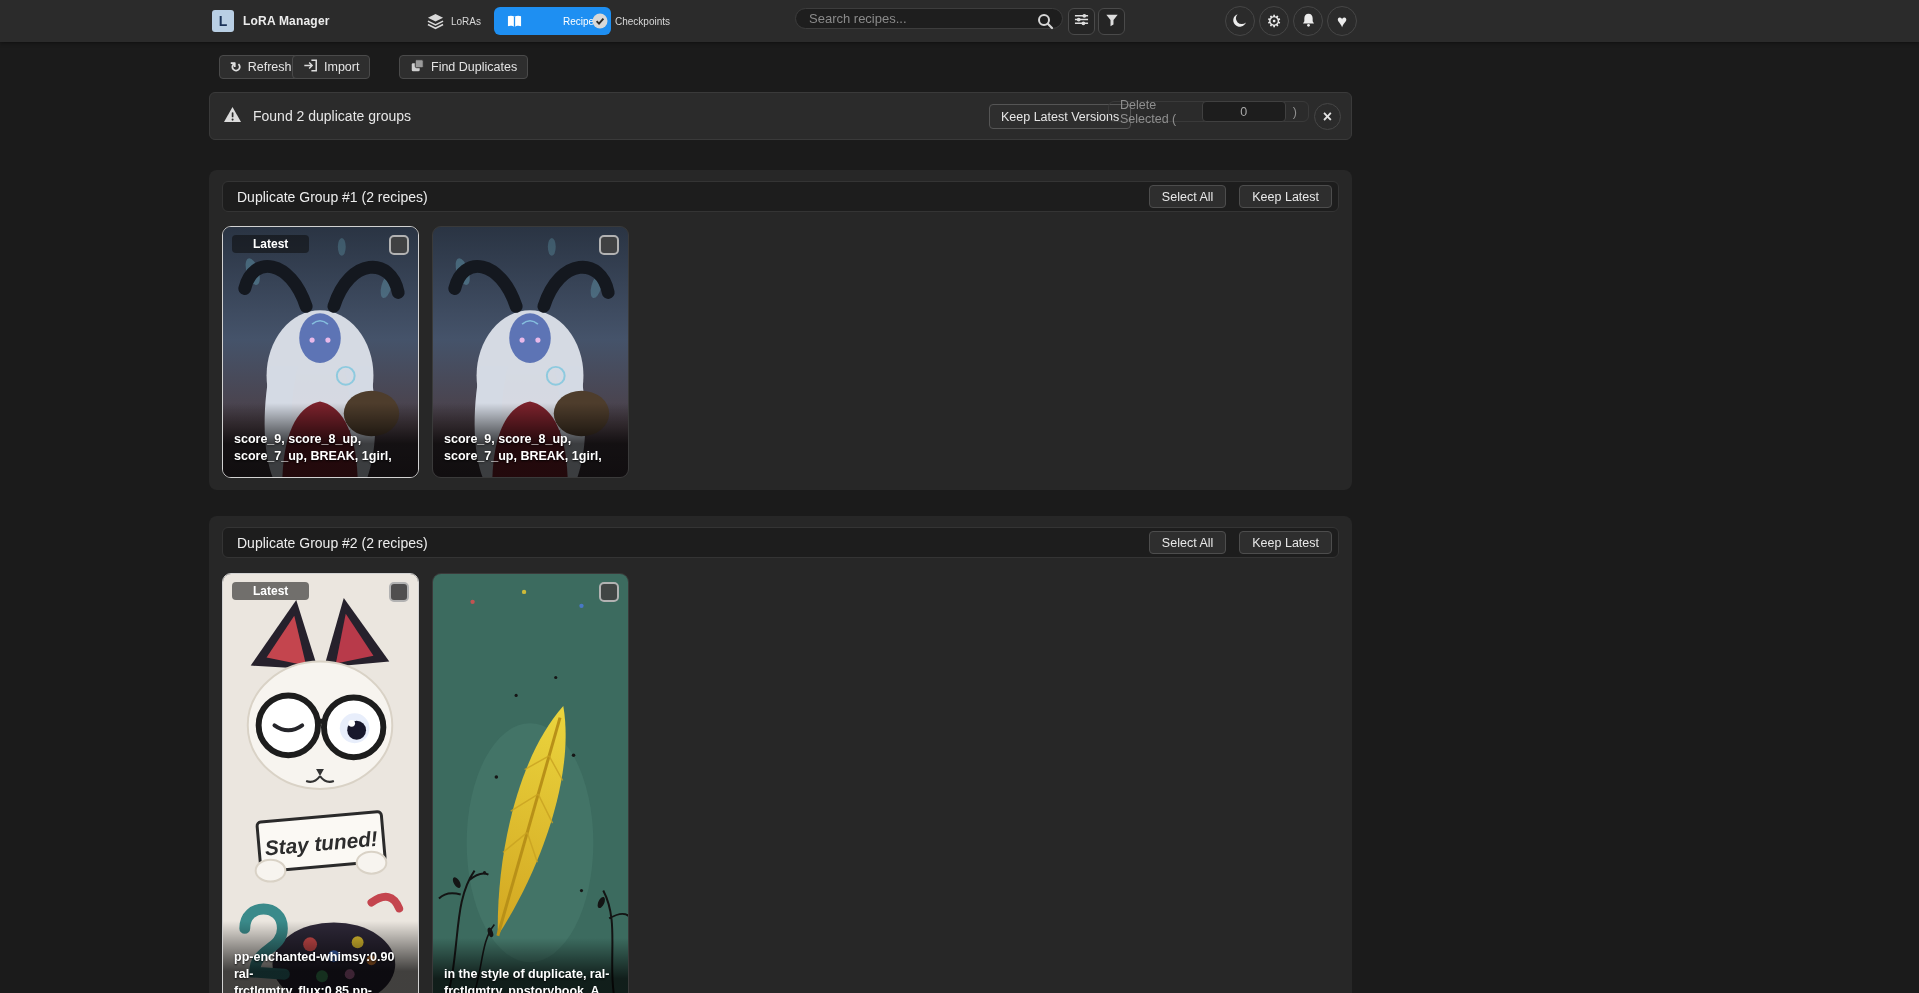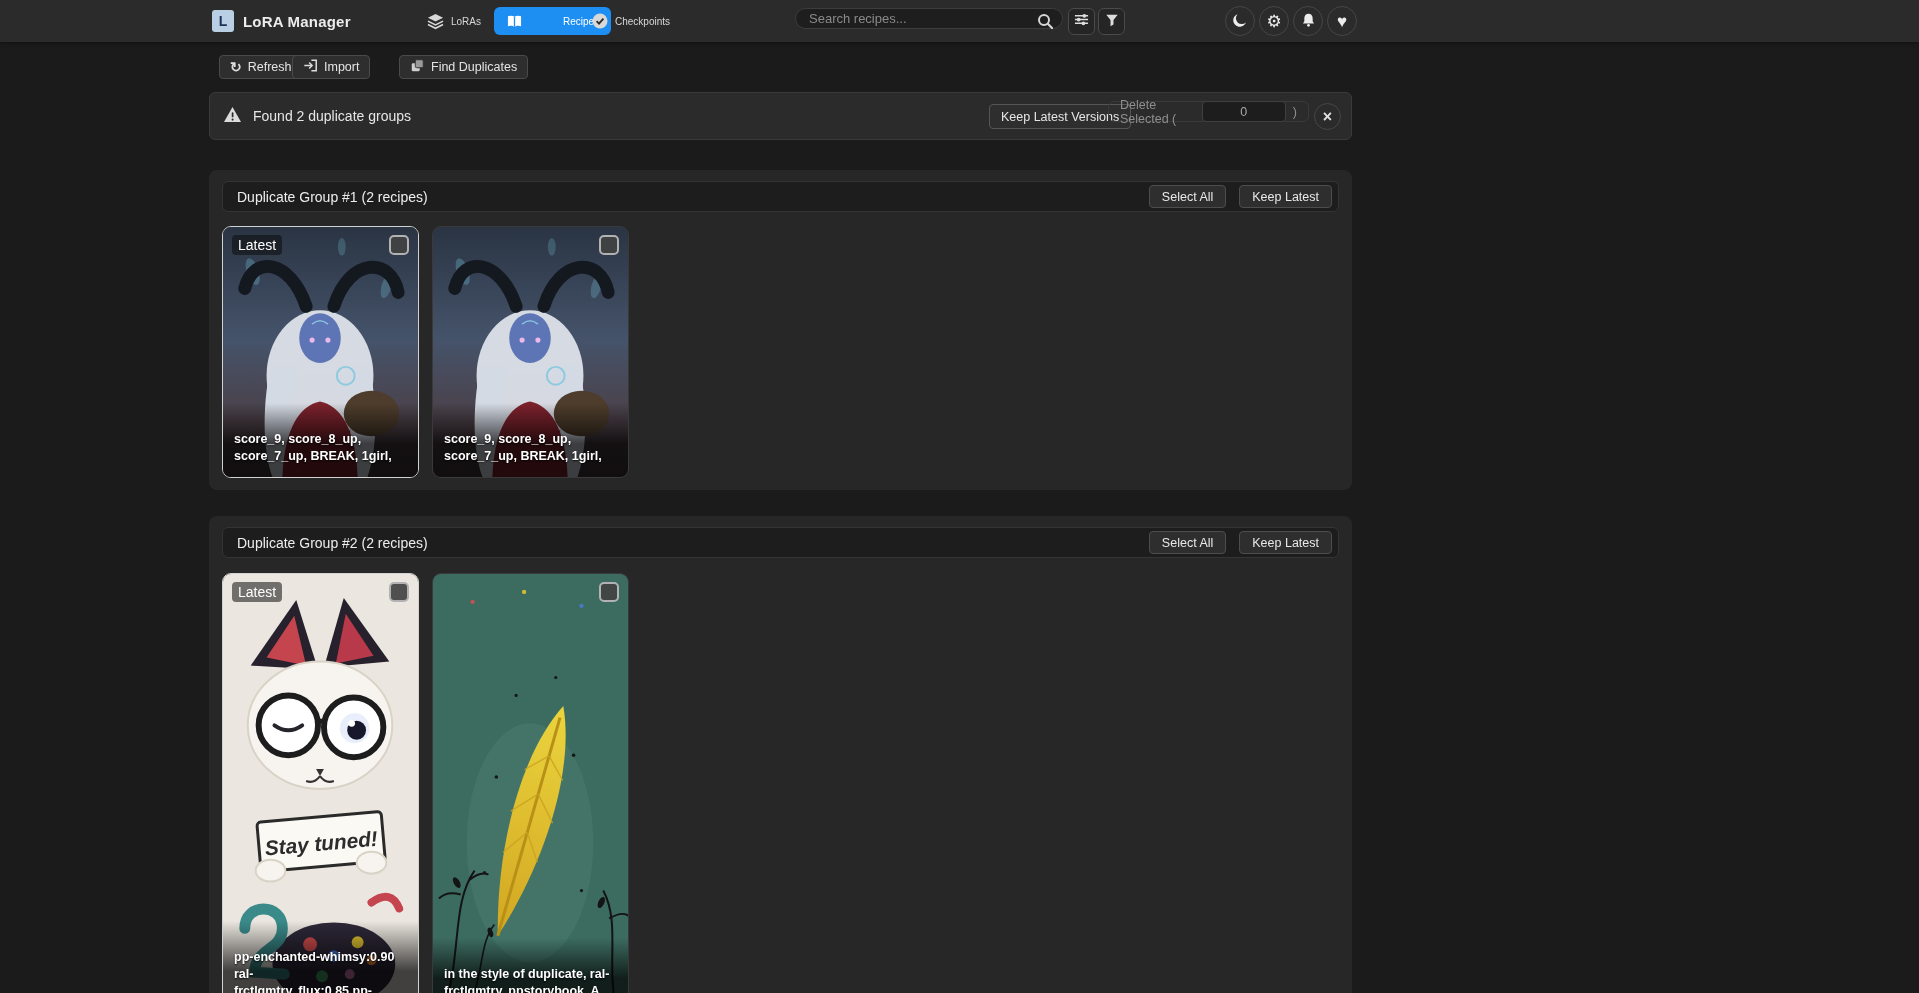--- a/index.html
+++ b/index.html
@@ -16,21 +16,21 @@
   .navbar {
     position:absolute; top:0; left:0; width:100%; height:42px;
     background:#2b2b2b; box-shadow:0 1px 4px rgba(0,0,0,.45); z-index:10;
   }
   .brand { position:absolute; left:212px; top:0; height:42px; display:flex; align-items:center; gap:9px; cursor:pointer; }
   .logo {
     width:22px; height:22px; border-radius:3px; background:#b9cfe4;
     color:#1a3257; font-weight:bold; font-size:14px;
     display:flex; align-items:center; justify-content:center;
   }
-  .brand-title { font-size:15px; font-weight:bold; color:#ececec; letter-spacing:.2px; }
+  .brand-title { font-size:12px; font-weight:bold; color:#ececec; letter-spacing:.2px; }
 
   .tab {
     position:absolute; top:7px; height:28px; display:flex; align-items:center; gap:7px;
     padding:0 12px; border-radius:6px; font-size:10px; color:#d8d8d8; cursor:pointer;
   }
   .tab.active { background:var(--accent); color:#fff;gap:40px; }
   .tab svg { display:block; }
 
   .search-wrap { position:absolute; left:795px; top:8px; width:268px; height:21px; }
   .search-wrap input {
@@ -115,21 +115,21 @@
     background:#333; border:1px solid #3a3a3a; cursor:pointer;
   }
   .card.h1 { height:252px; }
   .card.h2 { height:440px; }
   .card.latest { border:1px solid #d2d2d2; }
   .art { position:absolute; inset:0; width:100%; height:100%; }
 
   .badge {
     position:absolute; top:8px; left:9px; z-index:3;
     background:rgba(12,12,12,.55); color:#fff;
-    font-size:14px; font-weight:normal; padding:2px 6px; border-radius:4px;
+    font-size:12px; font-weight:bold; padding:2px 21px; border-radius:4px;
   }
   .checkbox {
     position:absolute; top:8px; right:9px; z-index:3;
     width:20px; height:20px; border-radius:5px;
     border:2px solid #b2b2b2; background:rgba(66,66,66,.92); cursor:pointer;
   }
   .caption {
     position:absolute; left:0; right:0; bottom:0; z-index:2;
     padding:28px 11px 12px;
     background:linear-gradient(180deg, rgba(0,0,0,0) 0%, rgba(0,0,0,.72) 55%);

